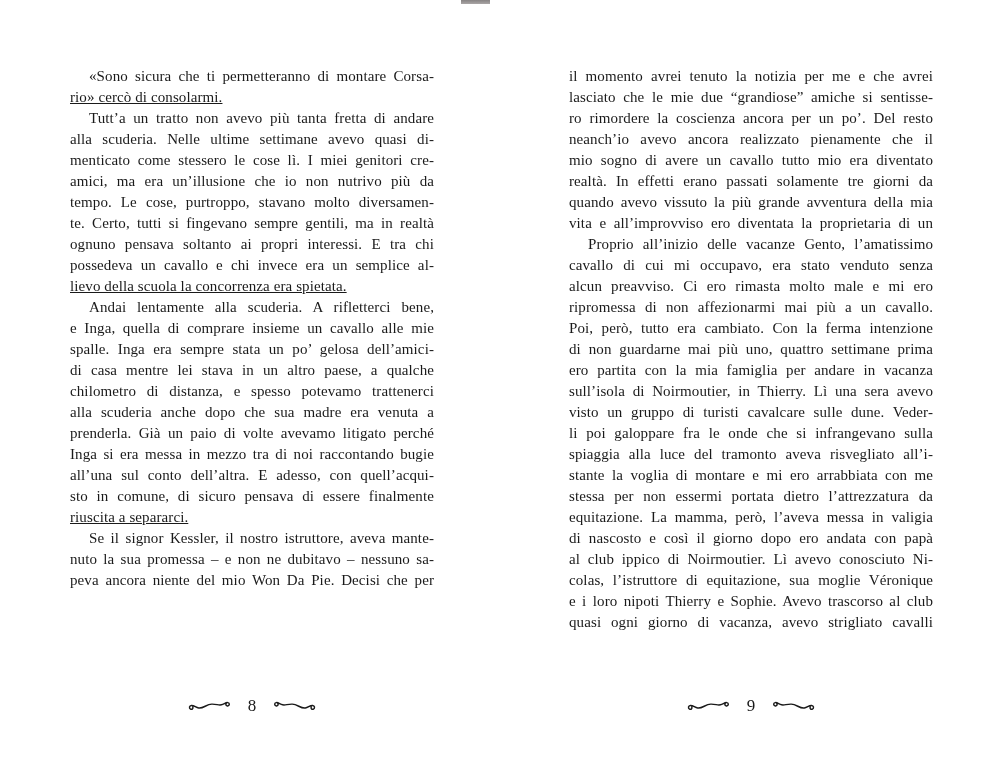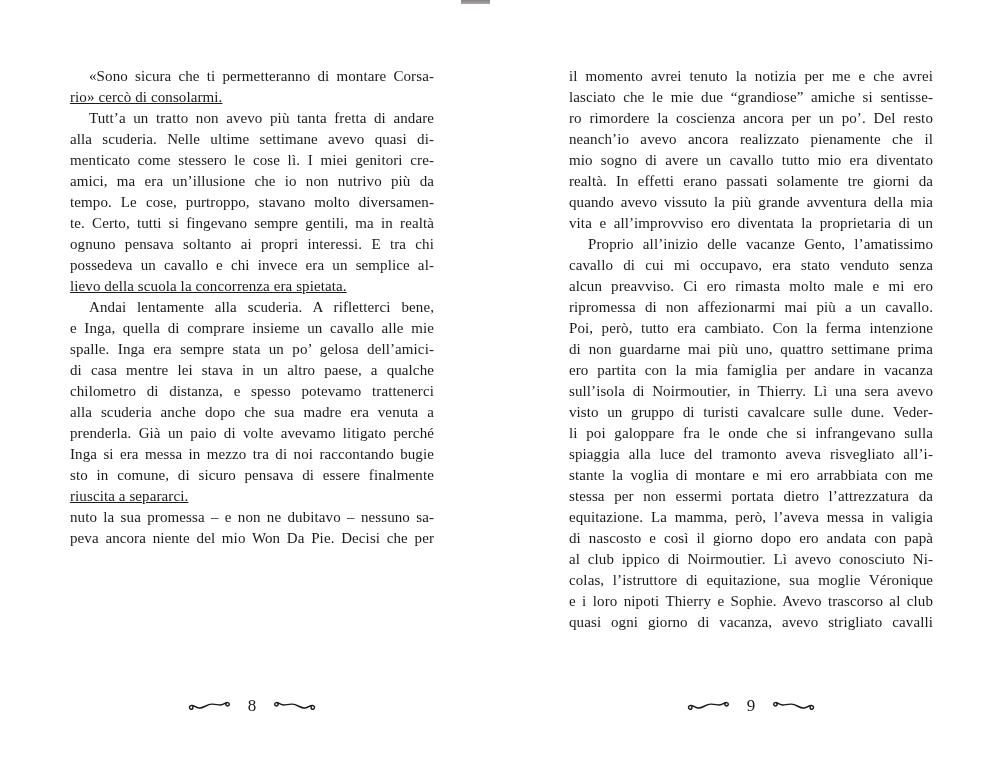--- a/index.html
+++ b/index.html
@@ -93,22 +93,24 @@
         <div class="line">possedeva un cavallo e chi invece era un semplice al-</div>
         <div class="line para-end">lievo della scuola la concorrenza era spietata.</div>
         <div class="line indent">Andai lentamente alla scuderia. A rifletterci bene,</div>
         <div class="line">e Inga, quella di comprare insieme un cavallo alle mie</div>
         <div class="line">spalle. Inga era sempre stata un po’ gelosa dell’amici-</div>
         <div class="line">di casa mentre lei stava in un altro paese, a qualche</div>
         <div class="line">chilometro di distanza, e spesso potevamo trattenerci</div>
         <div class="line">alla scuderia anche dopo che sua madre era venuta a</div>
         <div class="line">prenderla. Già un paio di volte avevamo litigato perché</div>
         <div class="line">Inga si era messa in mezzo tra di noi raccontando bugie</div>
+        <div class="line">all’una sul conto dell’altra. E adesso, con quell’acqui-</div>
         <div class="line">sto in comune, di sicuro pensava di essere finalmente</div>
         <div class="line para-end">riuscita a separarci.</div>
+        <div class="line indent">Se il signor Kessler, il nostro istruttore, aveva mante-</div>
         <div class="line">nuto la sua promessa – e non ne dubitavo – nessuno sa-</div>
         <div class="line">peva ancora niente del mio Won Da Pie. Decisi che per</div>
       </div>
     <footer class="page-footer">
       <svg class="flourish" viewBox="0 0 64 20" aria-hidden="true">
         <path d="M8.3,12.1
                  C9.6,14.4 7.2,16.4 5.1,15.2
                  C2.6,13.8 3.4,10.2 6.3,9.9
                  C10.3,9.5 12.8,13.0 17.0,13.6
                  C24.0,14.6 28.0,8.2 36.0,8.0

